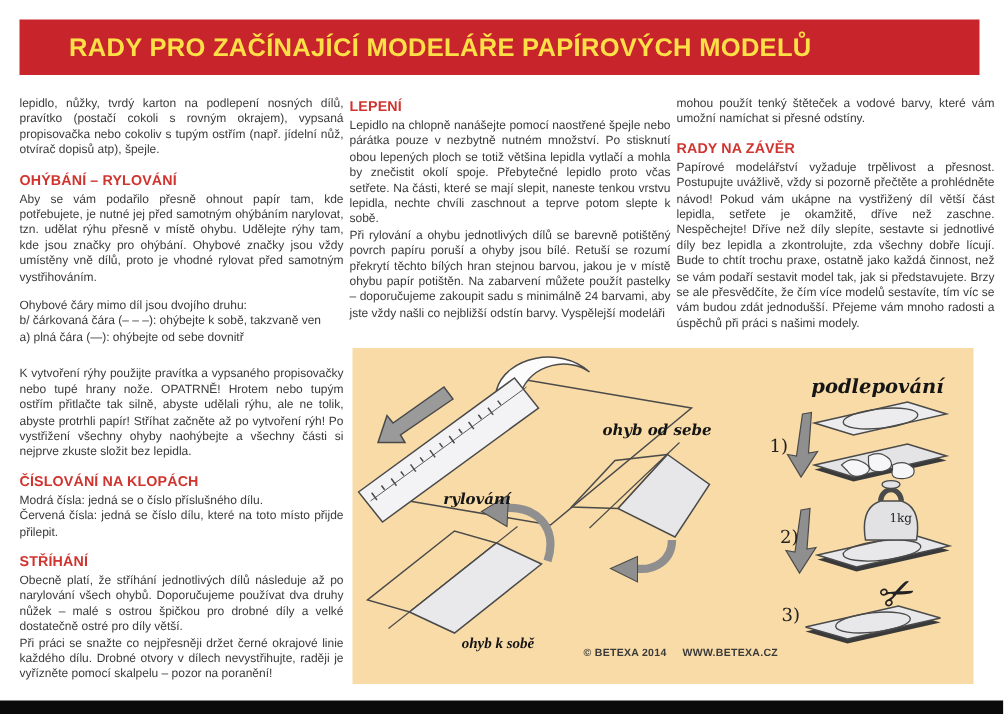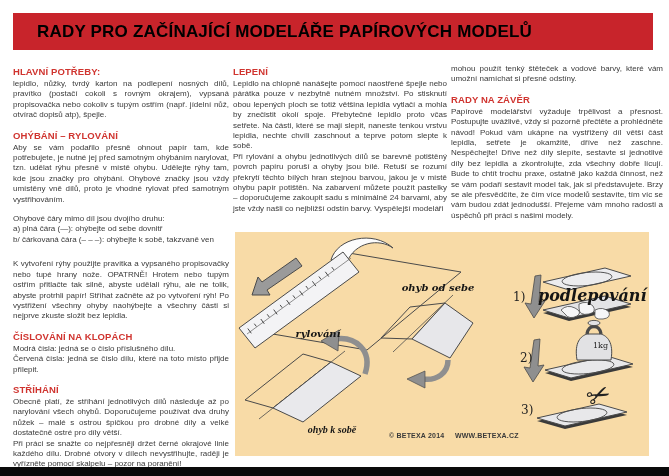--- a/index.html
+++ b/index.html
@@ -7,22 +7,22 @@
     position:relative; width:669px; height:476px; background:#ffffff;
     overflow:hidden; font-family:"Liberation Sans", sans-serif; color:#3a3a3a;
   }
 
   
   .banner {
     position:absolute; left:13px; top:13px; width:640px; height:37px;
     background:#c8242b; display:flex; align-items:center;
   }
   .banner-title {
-    color:#000000; font-weight:700; font-size:17px; letter-spacing:0.2px;
-    padding-left:24px; white-space:nowrap;
+    color:#fde047; font-weight:700; font-size:17px; letter-spacing:0.2px;
+    padding-left:33px; white-space:nowrap;
   }
 
   
   .col { position:absolute; top:64px; font-size:8px; line-height:10.4px; text-align:justify; }
   .col-left  { left:13px;  width:216px; }
   .col-mid   { left:233px; width:214px; }
   .col-right { left:451px; width:212px; }
 
   .heading {
     color:#d0342f; font-weight:700; font-size:9.5px; line-height:11px;
@@ -37,21 +37,21 @@
   
   .panel {
     position:absolute; left:235px; top:232px; width:414px; height:224px;
     background:#f8dba7;
   }
   .panel svg { position:absolute; left:0; top:0; }
   .dlabel {
     position:absolute; font-family:"DejaVu Serif", serif; font-style:italic;
     font-weight:700; font-size:10px; color:#151515; text-align:center;
   }
-  .dlabel.big { font-size:16px;margin-top:35px; }
+  .dlabel.big { font-size:13px; }
   .dnum {
     position:absolute; font-family:"DejaVu Serif", serif; font-size:12px; color:#222222;
   }
   .weight-label {
     position:absolute; font-family:"DejaVu Serif", serif; font-size:8px;
     color:#222222; text-align:right;
   }
   .copy {
     position:absolute; font-size:7px; font-weight:700; color:#3a3a3a; letter-spacing:0.2px;
     white-space:nowrap;
@@ -67,29 +67,28 @@
 </head>
 <body>
 
 <div class="page">
 
   <div class="banner">
     <span class="banner-title">RADY PRO ZAČÍNAJÍCÍ MODELÁŘE PAPÍROVÝCH MODELŮ</span>
   </div>
 
   <div class="col col-left">
-    <div class="heading">HLAVNÍ POTŘEBY:</div>
     <p class="para">lepidlo, nůžky, tvrdý karton na podlepení nosných dílů, pravítko (postačí cokoli s rovným okrajem), vypsaná propisovačka nebo cokoliv s tupým ostřím (např. jídelní nůž, otvírač dopisů atp), špejle.</p>
 
     <div class="heading">OHÝBÁNÍ – RYLOVÁNÍ</div>
     <p class="para">Aby se vám podařilo přesně ohnout papír tam, kde potřebujete, je nutné jej před samotným ohýbáním narylovat, tzn. udělat rýhu přesně v místě ohybu. Udělejte rýhy tam, kde jsou značky pro ohýbání. Ohybové značky jsou vždy umístěny vně dílů, proto je vhodné rylovat před samotným vystřihováním.</p>
     <p class="lines">
       <span>Ohybové čáry mimo díl jsou dvojího druhu:</span>
+      <span>b/ čárkovaná čára (– – –): ohýbejte k sobě, takzvaně ven</span>
       <span>a) plná čára (—): ohýbejte od sebe dovnitř</span>
-      <span>b/ čárkovaná čára (– – –): ohýbejte k sobě, takzvaně ven</span>
     </p>
     <p class="para mt">K vytvoření rýhy použijte pravítka a vypsaného propisovačky nebo tupé hrany nože. OPATRNĚ! Hrotem nebo tupým ostřím přitlačte tak silně, abyste udělali rýhu, ale ne tolik, abyste protrhli papír! Stříhat začněte až po vytvoření rýh! Po vystřižení všechny ohyby naohýbejte a všechny části si nejprve zkuste složit bez lepidla.</p>
 
     <div class="heading">ČÍSLOVÁNÍ NA KLOPÁCH</div>
     <p class="lines" style="margin-top:0">
       <span>Modrá čísla: jedná se o číslo příslušného dílu.</span>
       <span>Červená čísla: jedná se číslo dílu, které na toto místo přijde přilepit.</span>
     </p>
 
     <div class="heading">STŘÍHÁNÍ</div>

